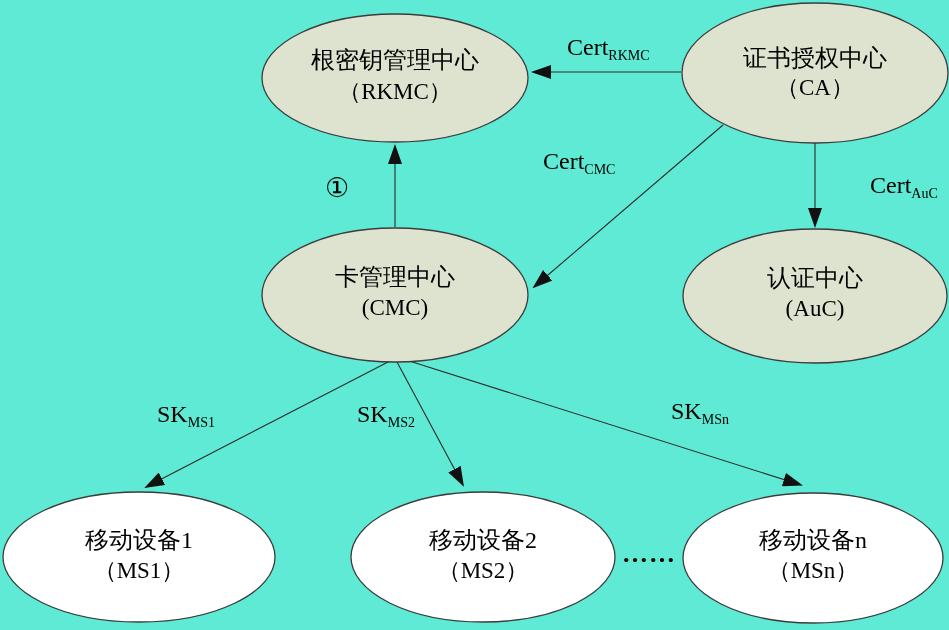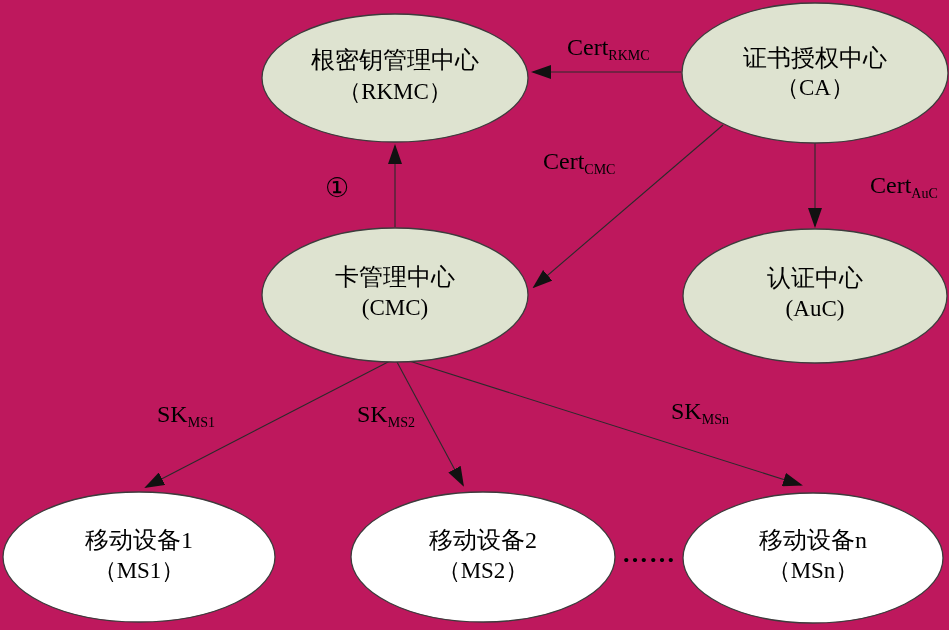--- a/index.html
+++ b/index.html
@@ -4,21 +4,21 @@
 <style>
   html, body {
     margin: 0;
     padding: 0;
     background: #ffffff;
   }
   .canvas-wrap {
     width: 949px;
     height: 630px;
     position: relative;
-    background: #be185d;
+    background: #5eead4;
     overflow: hidden;
   }
   svg { display: block; }
   .node-ellipse {
     stroke: #3c3c3c;
     stroke-width: 1.3;
   }
   .edge-line {
     stroke: #2b2b2b;
     stroke-width: 1.1;

